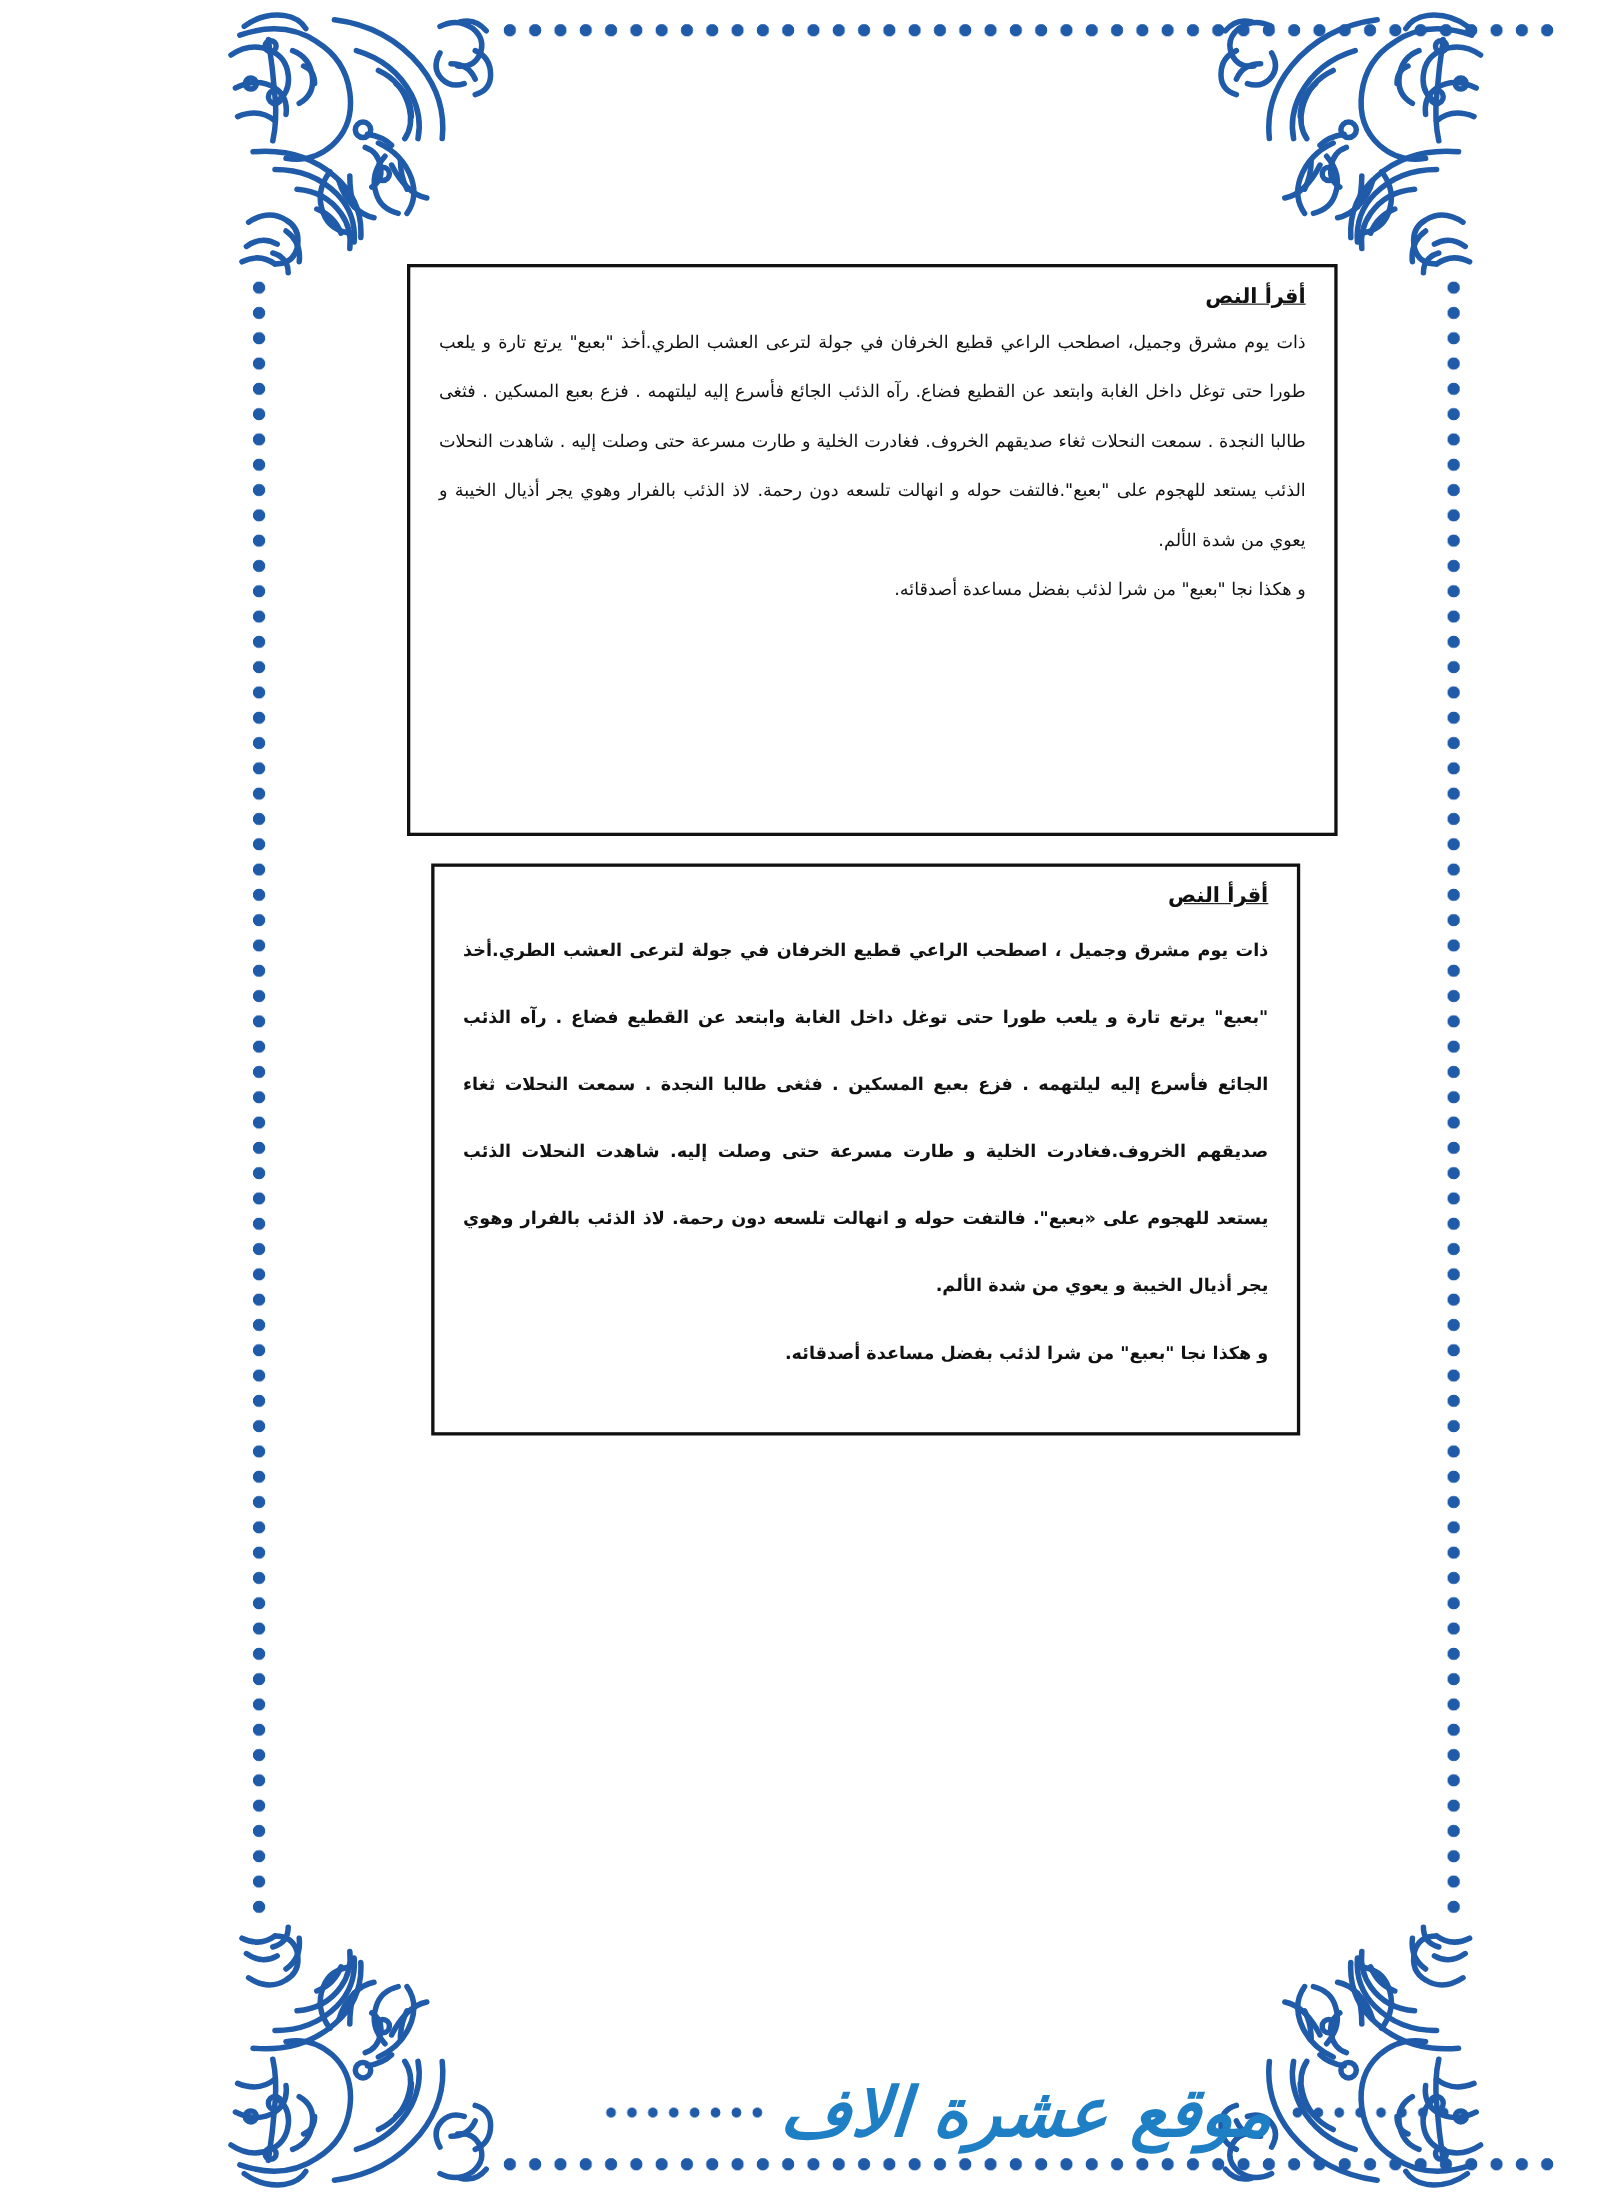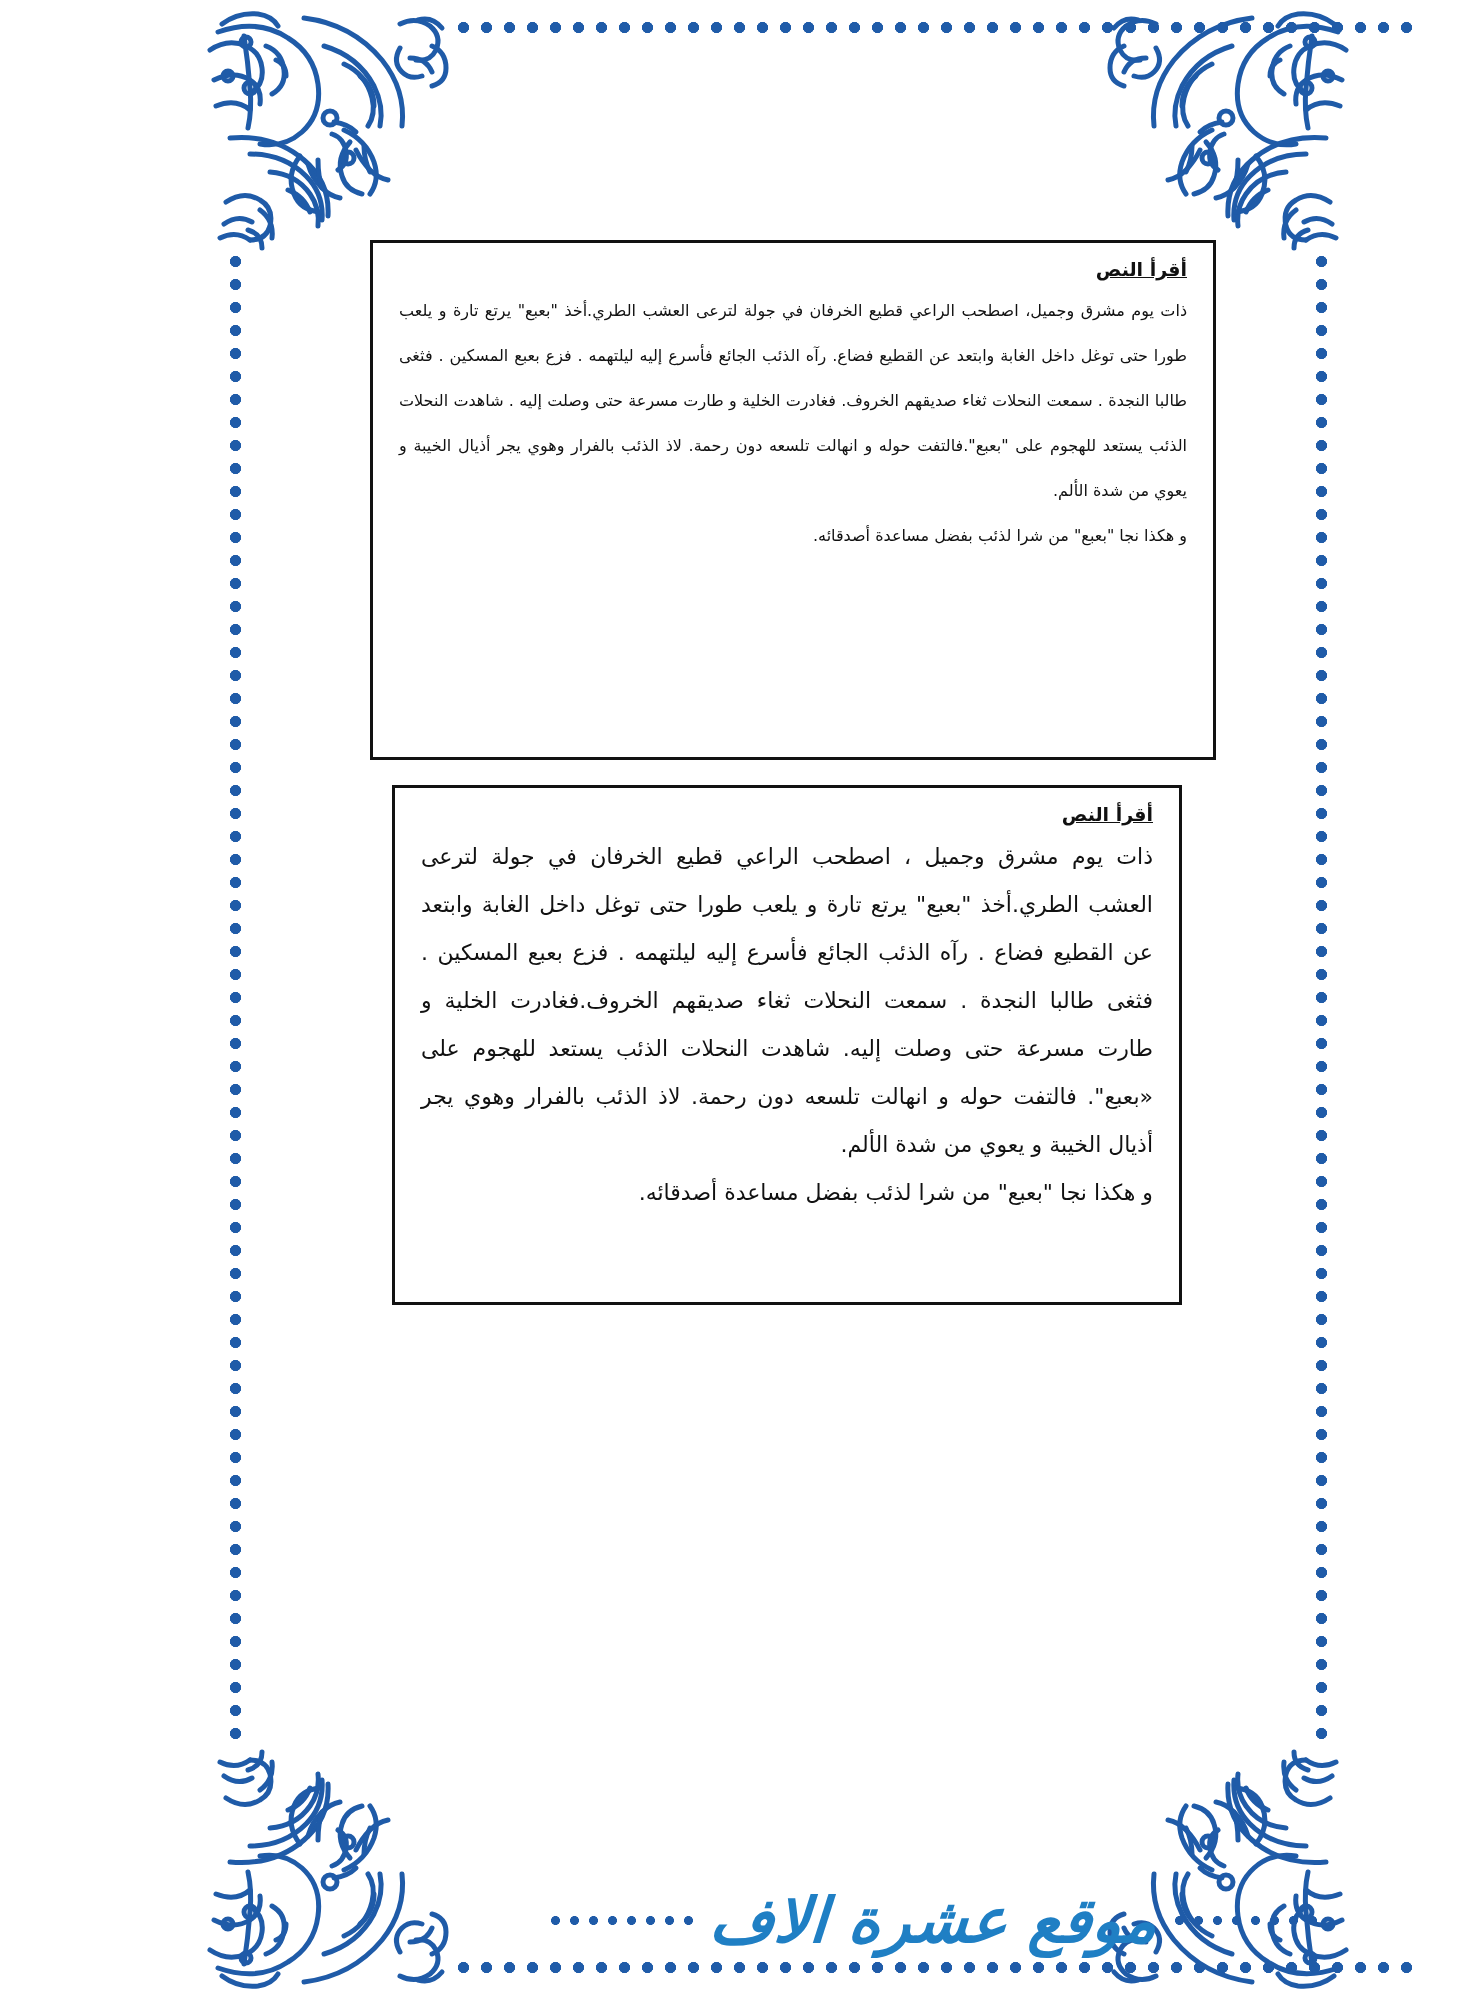--- a/index.html
+++ b/index.html
@@ -78,23 +78,24 @@
     text-align-last: right;
     color: #111111;
     margin: 0;
   }
   #box-1 .box-body {
     font-size: 16px;
     line-height: 45px;
     letter-spacing: 0.2px;
   }
   #box-2 .box-body {
-    font-size: 22px;
-    line-height: 48px;
+    font-size: 16px;
+    line-height: 61px;
     letter-spacing: 0.2px;
+    font-weight: bold;
   }
   .box-body .tail {
     display: block;
     text-align: right;
     text-align-last: right;
   }
 
   
   #watermark {
     position: absolute;

